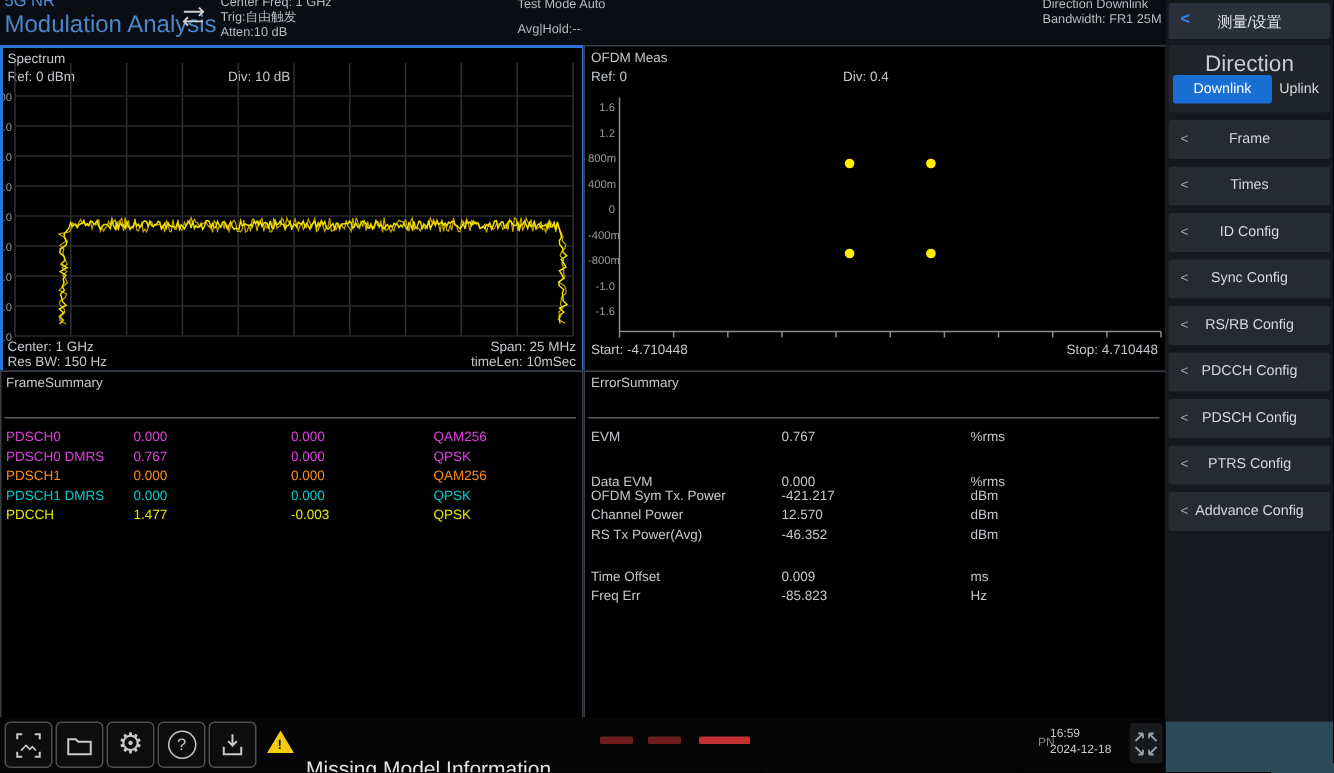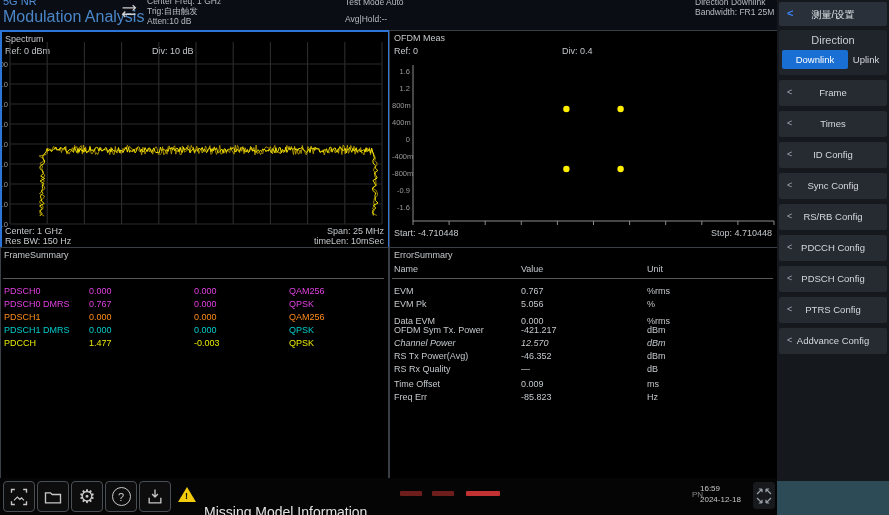--- a/index.html
+++ b/index.html
@@ -27,21 +27,21 @@
   .fs-c3{position:absolute;left:193px;} .fs-c4{position:absolute;left:288px;}
   .es-c1{position:absolute;left:4px;color:#c4c8cc;} .es-c2{position:absolute;left:131px;color:#c4c8cc;}
   .es-c3{position:absolute;left:257px;color:#c4c8cc;}
 
   
   .sidebar{position:absolute;left:777px;top:0;width:112px;height:515px;background:#15181c;}
   .sb-header{position:absolute;left:2px;right:2px;top:2px;height:24px;background:#2a3039;border-radius:2px;}
   .sb-back{position:absolute;left:8px;top:5px;color:#3b82f6;font-size:11px;font-weight:bold;}
   .sb-title{position:absolute;left:0;right:0;top:6px;text-align:center;font-size:10px;color:#dfe3e8;}
   .sb-dir{position:absolute;left:2px;right:2px;top:30px;height:45px;background:#20242b;border-radius:2px;}
-  .sb-dir-label{position:absolute;left:0;right:0;top:4px;text-align:center;font-size:11px;color:#c9cdd2;}
+  .sb-dir-label{position:absolute;left:0;right:0;top:4px;text-align:center;font-size:15px;color:#c9cdd2;}
   .sb-btn-dl{position:absolute;left:3px;top:20px;width:66px;height:19px;border-radius:2px;color:#fff;
              font-size:9.5px;display:flex;align-items:center;justify-content:center;}
   .sb-btn-ul{position:absolute;right:2px;top:20px;width:38px;height:19px;color:#d5d8dc;
              font-size:9.5px;display:flex;align-items:center;justify-content:center;}
   .sb-item{position:absolute;left:2px;right:2px;height:26px;background:#262b32;border-radius:2px;cursor:pointer;}
   .sb-item .chev{position:absolute;left:8px;top:7px;font-size:9px;color:#a6abb2;}
   .sb-item .lbl{position:absolute;left:0;right:0;top:7px;text-align:center;font-size:9.5px;color:#d5d8dc;}
   .sb-footer{position:absolute;left:0;bottom:0;width:112px;height:34px;background:#2d4b57;}
 
   
@@ -151,21 +151,21 @@
         <circle cx="230.6" cy="138.0" r="3.2" fill="#ffee00"></circle>
       </svg>
     <div id="ofdm-ylabs" class="abs" style="left:0;top:0;width:0;height:0;">
         <div class="axis-lab" style="left: 2px; top: 36px; width: 18px; text-align: right;">1.6</div>
         <div class="axis-lab" style="left: 2px; top: 53px; width: 18px; text-align: right;">1.2</div>
         <div class="axis-lab" style="left: 2px; top: 70px; width: 18px; text-align: center;">800m</div>
         <div class="axis-lab" style="left: 2px; top: 87px; width: 18px; text-align: right;">400m</div>
         <div class="axis-lab" style="left: 2px; top: 104px; width: 18px; text-align: right;">0</div>
         <div class="axis-lab" style="left: 2px; top: 121px; width: 18px; text-align: right;">-400m</div>
         <div class="axis-lab" style="left: 2px; top: 138px; width: 18px; text-align: right;">-800m</div>
-        <div class="axis-lab" style="left: 2px; top: 155px; width: 18px; text-align: right;">-0.9</div>
+        <div class="axis-lab" style="left: 2px; top: 155px; width: 18px; text-align: right;">-1.0</div>
         <div class="axis-lab" style="left: 2px; top: 172px; width: 18px; text-align: right;">-1.6</div>
       </div>
     <div class="p-label" style="left:4px;top:197px;">Start: -4.710448</div>
     <div class="p-label" style="right:5px;top:197px;">Stop: 4.710448</div>
   </div>
 
   <div class="fs-panel">
     <div class="p-label" style="left:3px;top:2px;">FrameSummary</div>
     <div class="hdr-line" style="top:30px;"></div>
     <div class="fs-row" style="top: 38px; color: rgb(224, 64, 224);">
@@ -195,60 +195,45 @@
     <div class="fs-row" style="top: 90px; color: rgb(232, 232, 0);">
       <span class="fs-c1">PDCCH</span>
       <span class="fs-c2">1.477</span>
       <span class="fs-c3">-0.003</span>
       <span class="fs-c4">QPSK</span>
     </div>
   </div>
 
   <div class="es-panel">
     <div class="p-label" style="left:4px;top:2px;">ErrorSummary</div>
-    <div class="es-row" style="top:16px;color:#b8bcc0;">
-      <span class="es-c1">Name</span>
-      <span class="es-c2">Value</span>
-      <span class="es-c3">Unit</span>
-    </div>
     <div class="hdr-line" style="top:30px;"></div>
     <div class="es-row" style="top:38px;">
       <span class="es-c1">EVM</span>
       <span class="es-c2">0.767</span>
       <span class="es-c3">%rms</span>
     </div>
-    <div class="es-row" style="top:51px;">
-      <span class="es-c1">EVM Pk</span>
-      <span class="es-c2">5.056</span>
-      <span class="es-c3">%</span>
-    </div>
     <div class="es-row" style="top:68px;padding-left:28px;">
       <span class="es-c1">Data EVM</span>
       <span class="es-c2">0.000</span>
       <span class="es-c3">%rms</span>
     </div>
     <div class="es-row" style="top:77px;">
       <span class="es-c1">OFDM Sym Tx. Power</span>
       <span class="es-c2">-421.217</span>
       <span class="es-c3">dBm</span>
     </div>
-    <div class="es-row" style="top:90px;font-style:italic;">
+    <div class="es-row" style="top:90px;">
       <span class="es-c1">Channel Power</span>
       <span class="es-c2">12.570</span>
       <span class="es-c3">dBm</span>
     </div>
     <div class="es-row" style="top:103px;">
       <span class="es-c1">RS Tx Power(Avg)</span>
       <span class="es-c2">-46.352</span>
       <span class="es-c3">dBm</span>
-    </div>
-    <div class="es-row" style="top:116px;">
-      <span class="es-c1">RS Rx Quality</span>
-      <span class="es-c2">—</span>
-      <span class="es-c3">dB</span>
     </div>
     <div class="es-row" style="top:131px;">
       <span class="es-c1">Time Offset</span>
       <span class="es-c2">0.009</span>
       <span class="es-c3">ms</span>
     </div>
     <div class="es-row" style="top:144px;padding-left:21px;">
       <span class="es-c1">Freq Err</span>
       <span class="es-c2">-85.823</span>
       <span class="es-c3">Hz</span>

